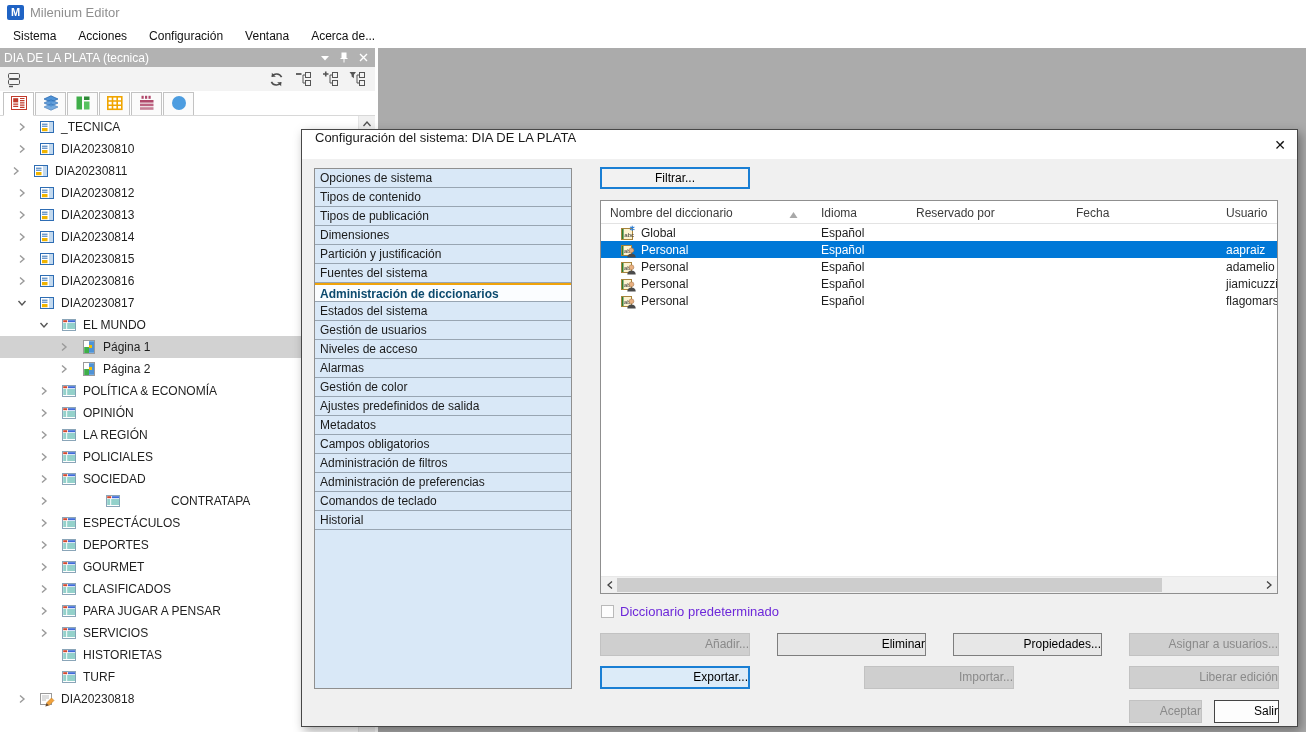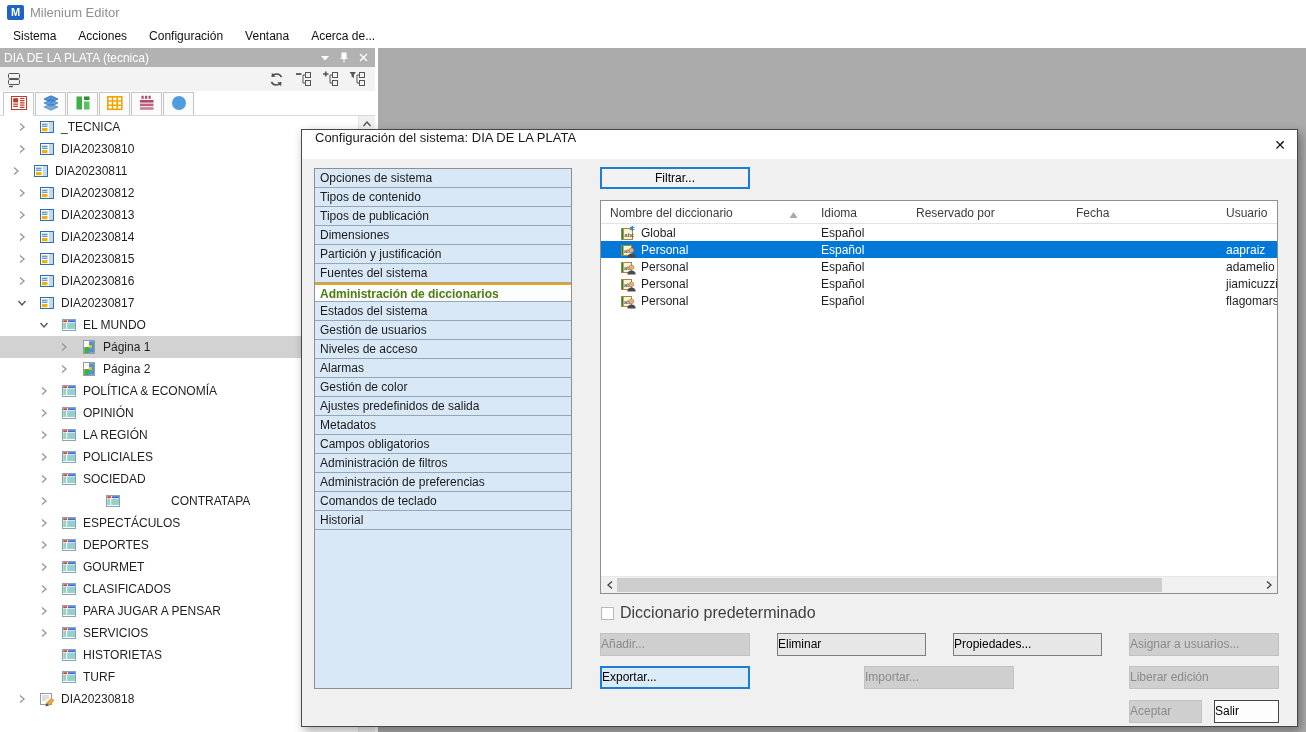--- a/index.html
+++ b/index.html
@@ -53,21 +53,21 @@
     display:flex;align-items:flex-start}
   #dlg-title{font-size:13px;color:#1a1a1a;padding-left:13px}
   #dlg-close{margin-left:auto;width:34px;height:29px;display:flex;align-items:center;justify-content:center;
     font-size:14px;color:#111}
 
   
   #dlg-nav{position:absolute;left:12px;top:38px;width:258px;height:521px;background:#d9e8f7;
     border:1px solid #8f8f8f;overflow:hidden}
   .nav-item{height:19px;line-height:19px;padding-left:5px;border-bottom:1px solid #98a5b2;
     font-size:12px;color:#1a1a1a;cursor:default}
-  .nav-item.selected{background:#fbfdff;color:#4d7c0f;font-weight:bold;border-top:2px solid #f0a30a}
+  .nav-item.selected{background:#fbfdff;color:#0c4a6e;font-weight:bold;border-top:2px solid #f0a30a}
 
   
   #btn-filtrar{position:absolute;left:298px;top:37px;width:150px;height:22px;background:#f2f2f2;
     border:2px solid #1a7fd4;font-size:12px;text-align:center;line-height:18px;color:#000}
 
   
   #dict-table{position:absolute;left:298px;top:70px;width:678px;height:394px;background:#fff;
     border:1px solid #8f8f8f;overflow:hidden}
   .tbl-grid{display:grid;grid-template-columns:211px 95px 160px 150px 1fr;align-items:center}
   #tbl-header{height:23px;border-bottom:1px solid #e3e3e3;color:#3c3c3c}
@@ -81,24 +81,24 @@
   
   #tbl-hscroll{position:absolute;left:0;bottom:0;width:676px;height:17px;background:#f0f0f0;
     border-top:1px solid #e8e8e8}
   .hs-arrow{position:absolute;top:0;width:17px;height:16px;display:flex;align-items:center;justify-content:center}
   #hs-left{left:0}#hs-right{right:0}
   #hs-thumb{position:absolute;left:16px;top:1px;width:545px;height:14px;background:#cdcdcd}
 
   
   #chk-row{position:absolute;left:299px;top:474px;display:flex;align-items:center;gap:6px}
   #chk-box{width:13px;height:13px;background:#fdfdfd;border:1px solid #b9b9b9}
-  #chk-label{color:#404040;font-size:16px}
-
-  
-  .btn{position:absolute;height:23px;font-size:12px;text-align:left;line-height:20px;cursor:default}
+  #chk-label{color:#6d28d9;font-size:13px}
+
+  
+  .btn{position:absolute;height:23px;font-size:12px;text-align:right;line-height:20px;cursor:default}
   .btn.enabled{background:#e7e7e7;border:1px solid #7e7e7e;color:#000}
   .btn.disabled{background:#cfcfcf;border:1px solid #c2c2c2;color:#8a8a8a}
   .btn.focusblue{background:#dcebf8;border:2px solid #1a7fd4;line-height:18px;color:#000}
   .btn.default{background:#fdfdfd;border:1px solid #454545;color:#000}
   #btn-anadir{left:298px;top:503px;width:150px}
   #btn-eliminar{left:475px;top:503px;width:149px}
   #btn-propiedades{left:651px;top:503px;width:149px}
   #btn-asignar{left:827px;top:503px;width:150px}
   #btn-exportar{left:298px;top:536px;width:150px}
   #btn-importar{left:562px;top:536px;width:150px}

